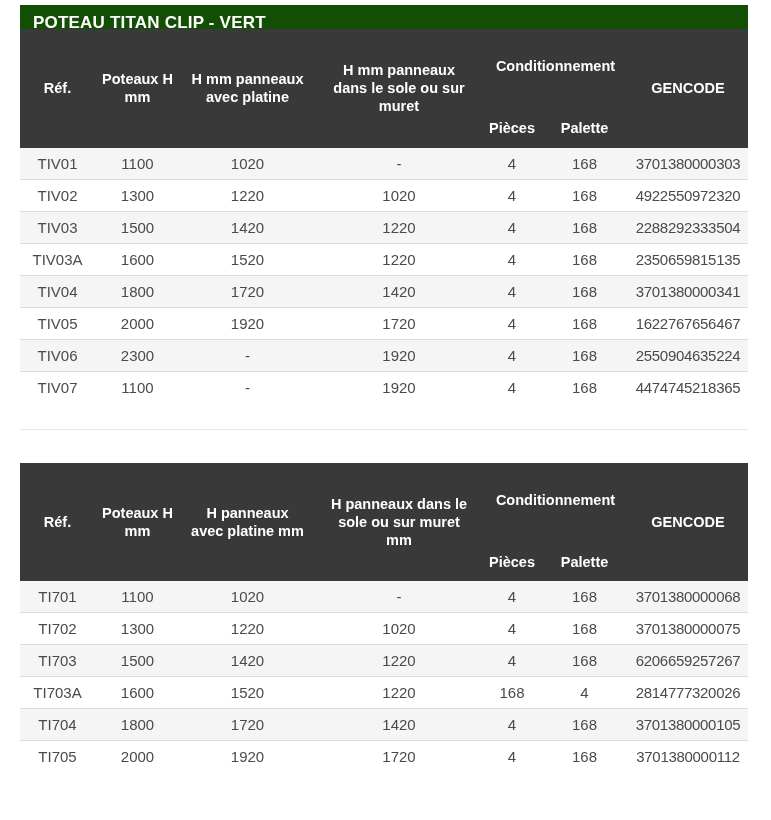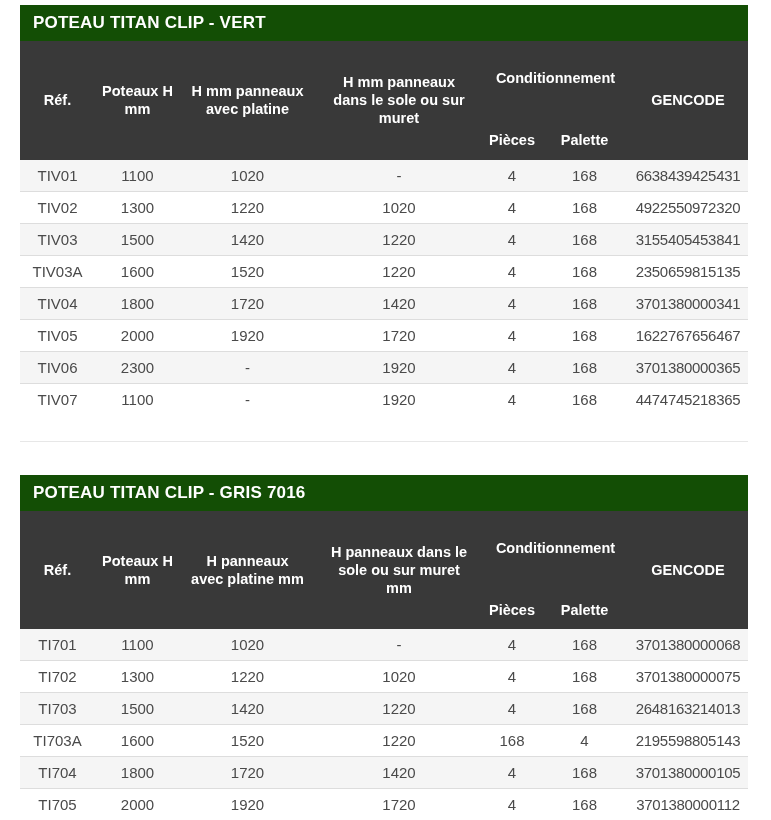--- a/index.html
+++ b/index.html
@@ -16,21 +16,21 @@
   }
   .wrap {
     width: 728px;
     margin: 0 23px 0 20px;
     padding-top: 5px;
   }
   
   .title-bar {
     background: #134e05;
     color: #ffffff;
-    height: 36px;
+    height: 24px;
     line-height: 36px;
     padding-left: 13px;
     font-size: 17px;
     font-weight: bold;
     letter-spacing: 0.2px;
     box-sizing: border-box;
   }
   
   table.spec {
     width: 728px;
@@ -126,39 +126,39 @@
           </tr>
         </thead>
         <tbody>
             <tr>
               <td>TIV01</td>
               <td>1100</td>
               <td>1020</td>
               <td>-</td>
               <td>4</td>
               <td>168</td>
-              <td>6638439425431</td>
+              <td>3701380000303</td>
             </tr>
             <tr>
               <td>TIV02</td>
               <td>1300</td>
               <td>1220</td>
               <td>1020</td>
               <td>4</td>
               <td>168</td>
               <td>4922550972320</td>
             </tr>
             <tr>
               <td>TIV03</td>
               <td>1500</td>
               <td>1420</td>
               <td>1220</td>
               <td>4</td>
               <td>168</td>
-              <td>3155405453841</td>
+              <td>2288292333504</td>
             </tr>
             <tr>
               <td>TIV03A</td>
               <td>1600</td>
               <td>1520</td>
               <td>1220</td>
               <td>4</td>
               <td>168</td>
               <td>2350659815135</td>
             </tr>
@@ -180,39 +180,38 @@
               <td>168</td>
               <td>1622767656467</td>
             </tr>
             <tr>
               <td>TIV06</td>
               <td>2300</td>
               <td>-</td>
               <td>1920</td>
               <td>4</td>
               <td>168</td>
-              <td>3701380000365</td>
+              <td>2550904635224</td>
             </tr>
             <tr>
               <td>TIV07</td>
               <td>1100</td>
               <td>-</td>
               <td>1920</td>
               <td>4</td>
               <td>168</td>
               <td>4474745218365</td>
             </tr>
           </tbody>
       </table>
     </section>
 
     <hr class="section-divider">
 
     <section>
-      <div class="title-bar">POTEAU TITAN CLIP - GRIS 7016</div>
       <table class="spec">
         <colgroup>
           <col class="c-ref">
             <col class="c-poteaux">
             <col class="c-platine">
           <col class="c-sole">
             <col class="c-pieces">
             <col class="c-palette">
             <col class="c-gencode">
         </colgroup>
@@ -256,30 +255,30 @@
               <td>168</td>
               <td>3701380000075</td>
             </tr>
             <tr>
               <td>TI703</td>
               <td>1500</td>
               <td>1420</td>
               <td>1220</td>
               <td>4</td>
               <td>168</td>
-              <td>2648163214013</td>
+              <td>6206659257267</td>
             </tr>
             <tr>
               <td>TI703A</td>
               <td>1600</td>
               <td>1520</td>
               <td>1220</td>
               <td>168</td>
               <td>4</td>
-              <td>2195598805143</td>
+              <td>2814777320026</td>
             </tr>
             <tr>
               <td>TI704</td>
               <td>1800</td>
               <td>1720</td>
               <td>1420</td>
               <td>4</td>
               <td>168</td>
               <td>3701380000105</td>
             </tr>

